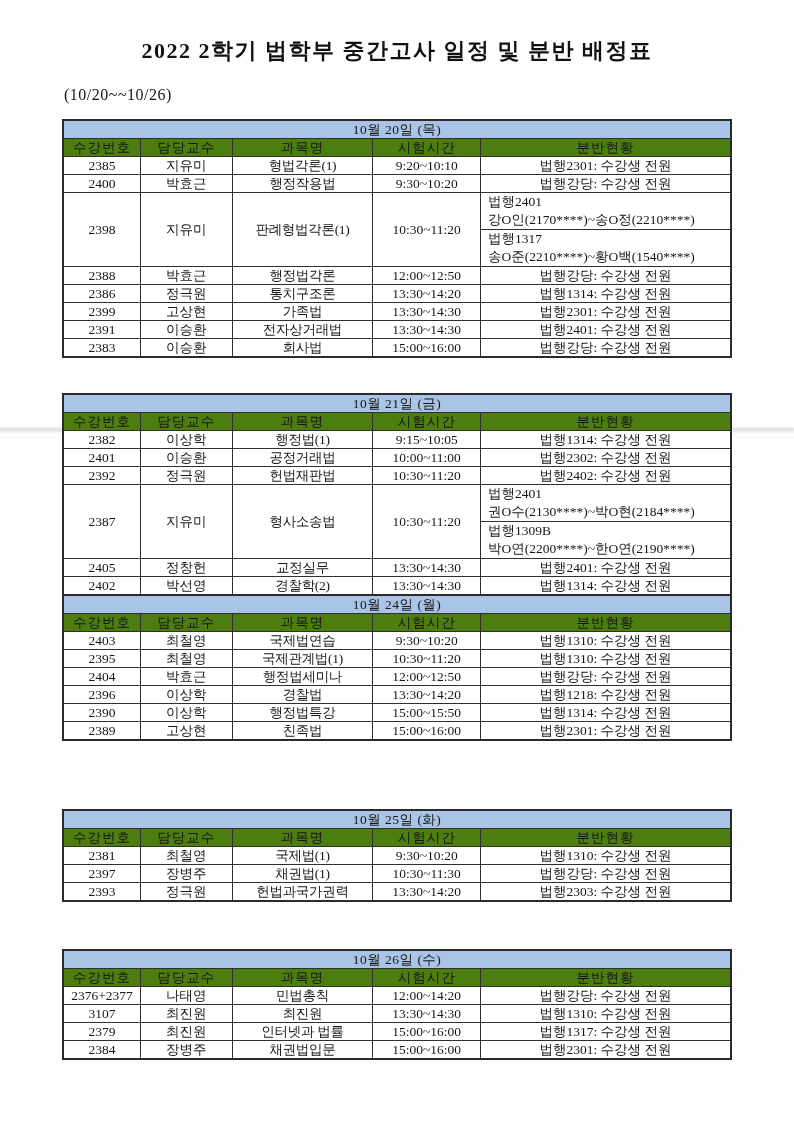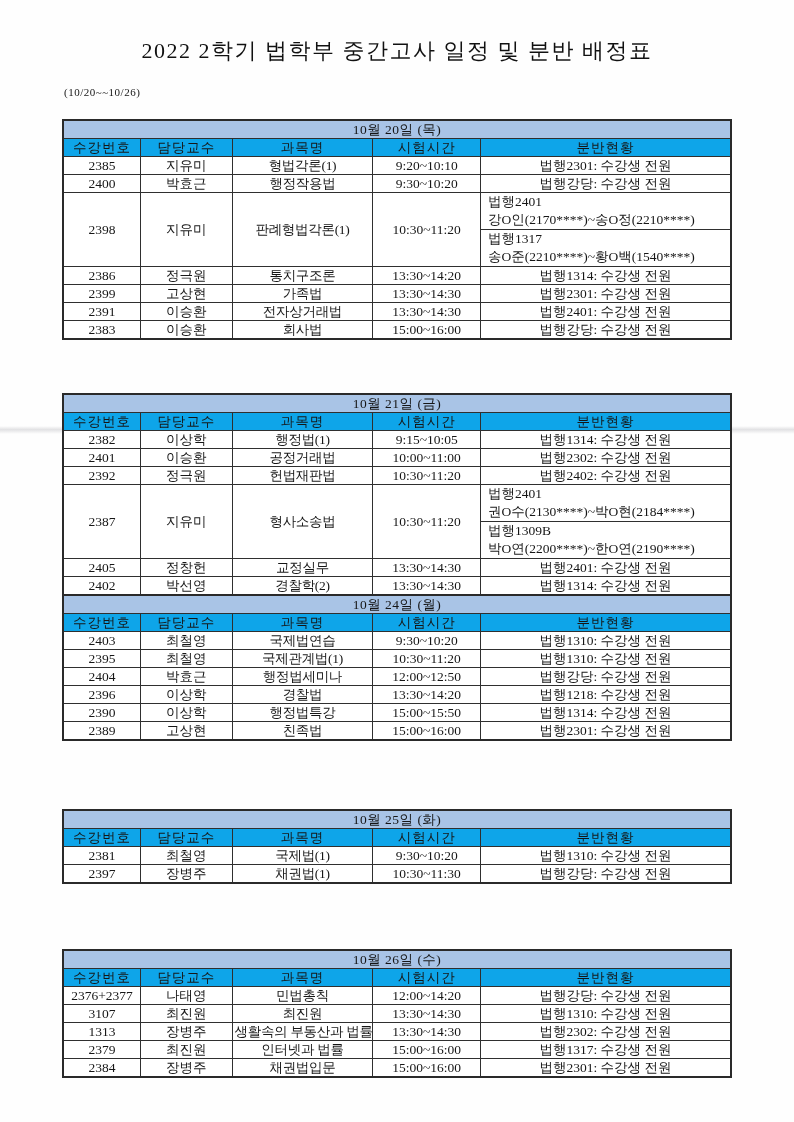--- a/index.html
+++ b/index.html
@@ -13,29 +13,29 @@
     color: #161616;
     overflow: hidden;
   }
   .doc-title {
     position: absolute;
     top: 36px;
     left: 0;
     width: 100%;
     text-align: center;
     font-size: 22px;
-    font-weight: normal;
+    font-weight: bold;
     letter-spacing: 1.5px;
     color: #111;
   }
   .date-range {
     position: absolute;
     top: 86px;
     left: 64px;
-    font-size: 11px;
+    font-size: 16px;
     letter-spacing: 0.5px;
   }
   .scan-artifact {
     position: absolute;
     left: 0;
     width: 794px;
     height: 8px;
     top: 426px;
     background: linear-gradient(to bottom, rgba(0,0,0,0), rgba(125,125,135,0.22) 45%, rgba(0,0,0,0));
     z-index: 0;
@@ -68,21 +68,21 @@
   td.date-cell {
     background: #a9c4e6;
     text-align: left;
     font-weight: bold;
     font-size: 14px;
     padding-left: 8px;
     height: 19px;
     letter-spacing: 0.5px;
   }
   th.head-cell {
-    background: #0ea5e9;
+    background: #4d7c0f;
     height: 18px;
     letter-spacing: 1px;
   }
   td.cell-course { letter-spacing: -0.3px; }
   td.assign-cell.split { padding: 0; }
   .split-block { border-bottom: 1px solid #2f2f2f; }
   .split-block:last-child { border-bottom: none; }
   .split-line {
     text-align: left;
     padding-left: 7px;
@@ -145,20 +145,27 @@
                   <div class="split-line">법행2401</div>
                   <div class="split-line">강O인(2170****)~송O정(2210****)</div>
                 </div>
                 <div class="split-block">
                   <div class="split-line">법행1317</div>
                   <div class="split-line">송O준(2210****)~황O백(1540****)</div>
                 </div>
               </td>
             </tr>
             <tr>
+              <td class="cell-code">2388</td>
+              <td class="cell-prof">박효근</td>
+              <td class="cell-course">행정법각론</td>
+              <td class="cell-time">12:00~12:50</td>
+              <td class="assign-cell">법행강당: 수강생 전원</td>
+            </tr>
+            <tr>
               <td class="cell-code">2386</td>
               <td class="cell-prof">정극원</td>
               <td class="cell-course">통치구조론</td>
               <td class="cell-time">13:30~14:20</td>
               <td class="assign-cell">법행1314: 수강생 전원</td>
             </tr>
             <tr>
               <td class="cell-code">2399</td>
               <td class="cell-prof">고상현</td>
               <td class="cell-course">가족법</td>
@@ -348,20 +355,27 @@
               <td class="cell-time">9:30~10:20</td>
               <td class="assign-cell">법행1310: 수강생 전원</td>
             </tr>
             <tr>
               <td class="cell-code">2397</td>
               <td class="cell-prof">장병주</td>
               <td class="cell-course">채권법(1)</td>
               <td class="cell-time">10:30~11:30</td>
               <td class="assign-cell">법행강당: 수강생 전원</td>
             </tr>
+            <tr>
+              <td class="cell-code">2393</td>
+              <td class="cell-prof">정극원</td>
+              <td class="cell-course">헌법과국가권력</td>
+              <td class="cell-time">13:30~14:20</td>
+              <td class="assign-cell">법행2303: 수강생 전원</td>
+            </tr>
           </tbody>
         </table>
       </div>
     <div class="table-wrap t4">
         <table class="exam-table">
           <colgroup>
             <col style="width: 11.6%;">
             <col style="width: 13.7%;">
             <col style="width: 21.1%;">
             <col style="width: 16.1%;">
@@ -386,27 +400,20 @@
               <td class="assign-cell">법행강당: 수강생 전원</td>
             </tr>
             <tr>
               <td class="cell-code">3107</td>
               <td class="cell-prof">최진원</td>
               <td class="cell-course">최진원</td>
               <td class="cell-time">13:30~14:30</td>
               <td class="assign-cell">법행1310: 수강생 전원</td>
             </tr>
             <tr>
-              <td class="cell-code">1313</td>
-              <td class="cell-prof">장병주</td>
-              <td class="cell-course">생활속의 부동산과 법률</td>
-              <td class="cell-time">13:30~14:30</td>
-              <td class="assign-cell">법행2302: 수강생 전원</td>
-            </tr>
-            <tr>
               <td class="cell-code">2379</td>
               <td class="cell-prof">최진원</td>
               <td class="cell-course">인터넷과 법률</td>
               <td class="cell-time">15:00~16:00</td>
               <td class="assign-cell">법행1317: 수강생 전원</td>
             </tr>
             <tr>
               <td class="cell-code">2384</td>
               <td class="cell-prof">장병주</td>
               <td class="cell-course">채권법입문</td>

